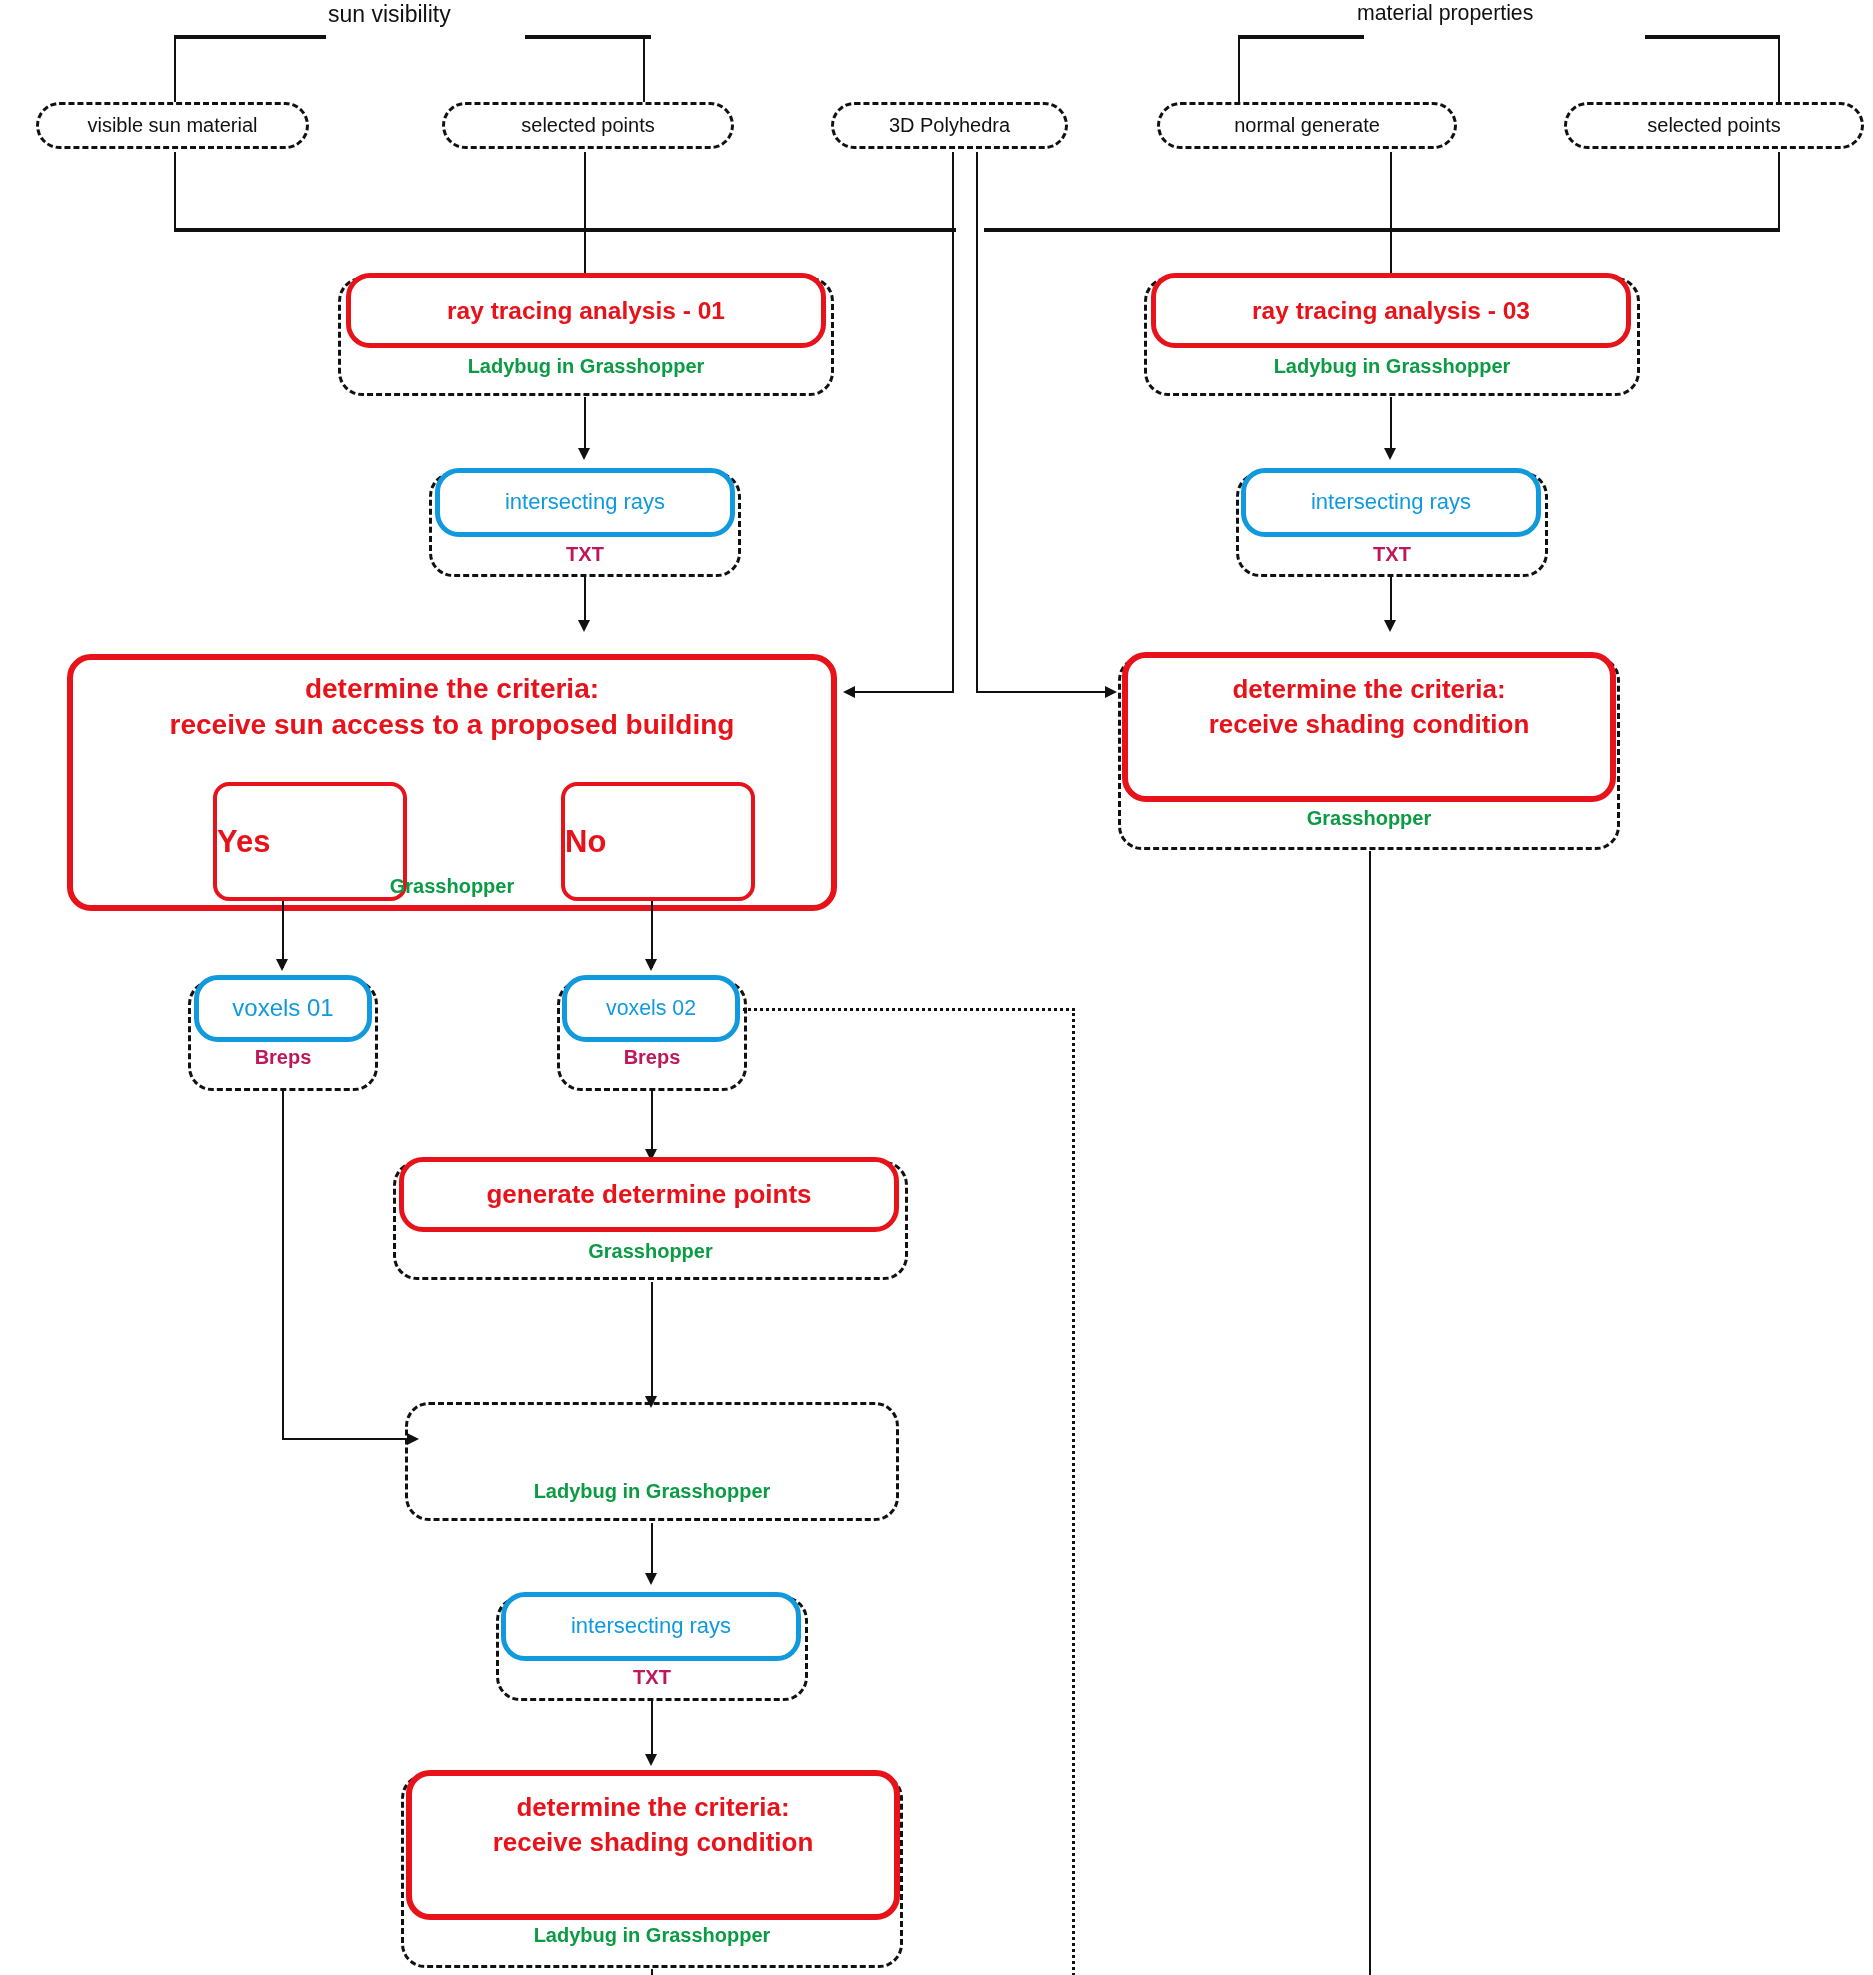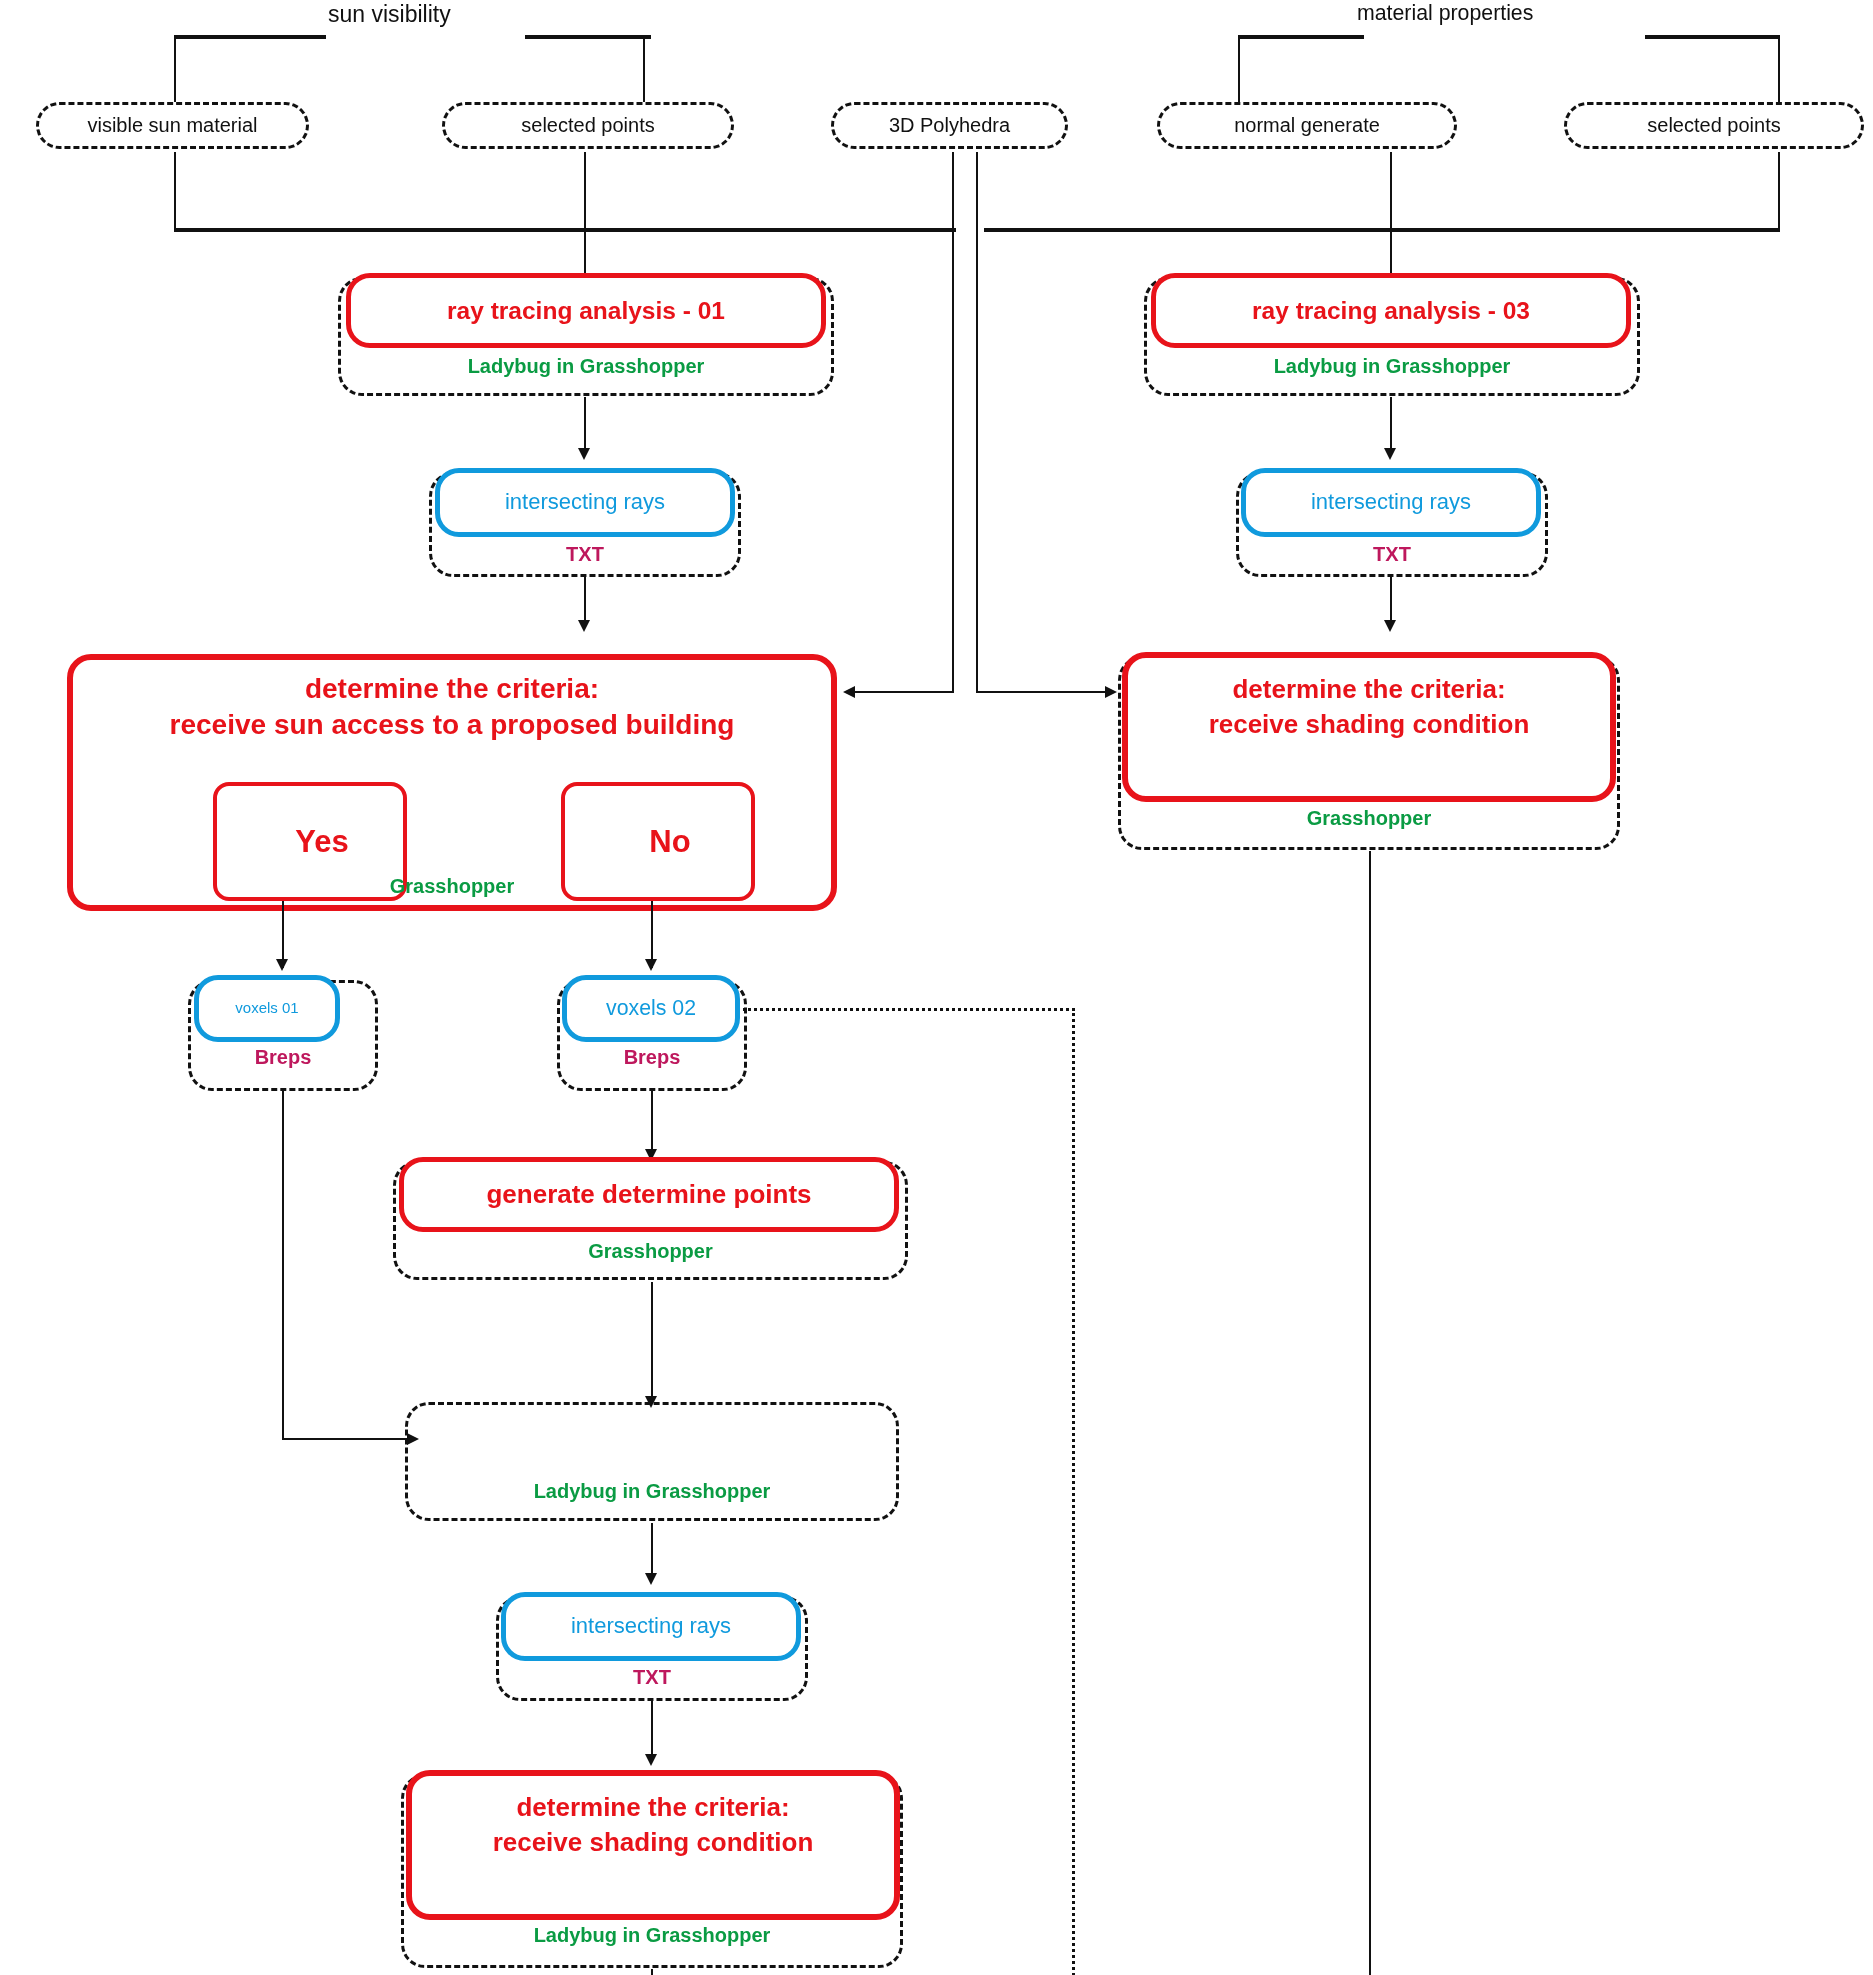--- a/index.html
+++ b/index.html
@@ -44,23 +44,23 @@
     text-align:center;
     font-weight:bold;
     white-space:nowrap;
   }
   .cap.tool { color:#0a9b43; }
   .cap.fmt  { color:#be185d; }
 
   
   .ynbox {
     position:absolute;
-    display:flex; align-items:center; justify-content:center;
+    display:flex; align-items:center; justify-content:flex-start;
     border:4.3px solid #e8131a; border-radius:16px;
-    color:#e8131a; font-weight:bold; background:#fff;padding-left:24px;
+    color:#e8131a; font-weight:bold; background:#fff;
   }
 
   
   .ln   { position:absolute; background:#111; }
   .ln.v { width:1.6px; }
   .ln.h { height:1.6px; }
   .ln.thick-h { height:4.3px; }
   .dln  { position:absolute; }
   .dln.v { border-left: 3.6px dotted #111; width:0; }
   .dln.h { border-top: 3.6px dotted #111; height:0; }
@@ -209,21 +209,21 @@
   <div class="pill task" style="left:1122px; top:652px; width:494px; height:150px; border-width:6.3px;
               display:block; padding-top:16.6px;">
     <div style="font-size:26px; text-align:center;">determine the criteria:</div>
     <div style="font-size:26px; text-align:center; margin-top:6.3px;">receive shading condition</div>
   </div>
   <div class="cap tool" style="left:1118px; top:807px; width:502px; font-size:20px;">Grasshopper</div>
 
   <div class="ln v" style="left:1369px; top:851px; height:1159px;"></div>
 
   <div class="outer" style="left:188px; top:980px; width:190px; height:111px;"></div>
-  <div class="pill out" style="left:194px; top:975px; width:146px; height:67px; border-width:5.1px; font-size:15px;">
+  <div class="pill out" style="left:194px; top:975px; width:178px; height:67px; border-width:5.1px; font-size:24px;">
     <span>voxels 01</span>
   </div>
   <div class="cap fmt" style="left:188px; top:1046px; width:190px; font-size:20px;">Breps</div>
 
   <div class="ln v" style="left:282px; top:1091px; height:348px;"></div>
   <div class="ln h" style="left:282px; top:1438px; width:127px;"></div>
   <div class="arrow-r" style="left:407px; top:1433px;"></div>
 
   <div class="outer" style="left:557px; top:980px; width:190px; height:111px;"></div>
   <div class="pill out" style="left:562px; top:975px; width:178px; height:67px; border-width:5.1px; font-size:21.3px;">

